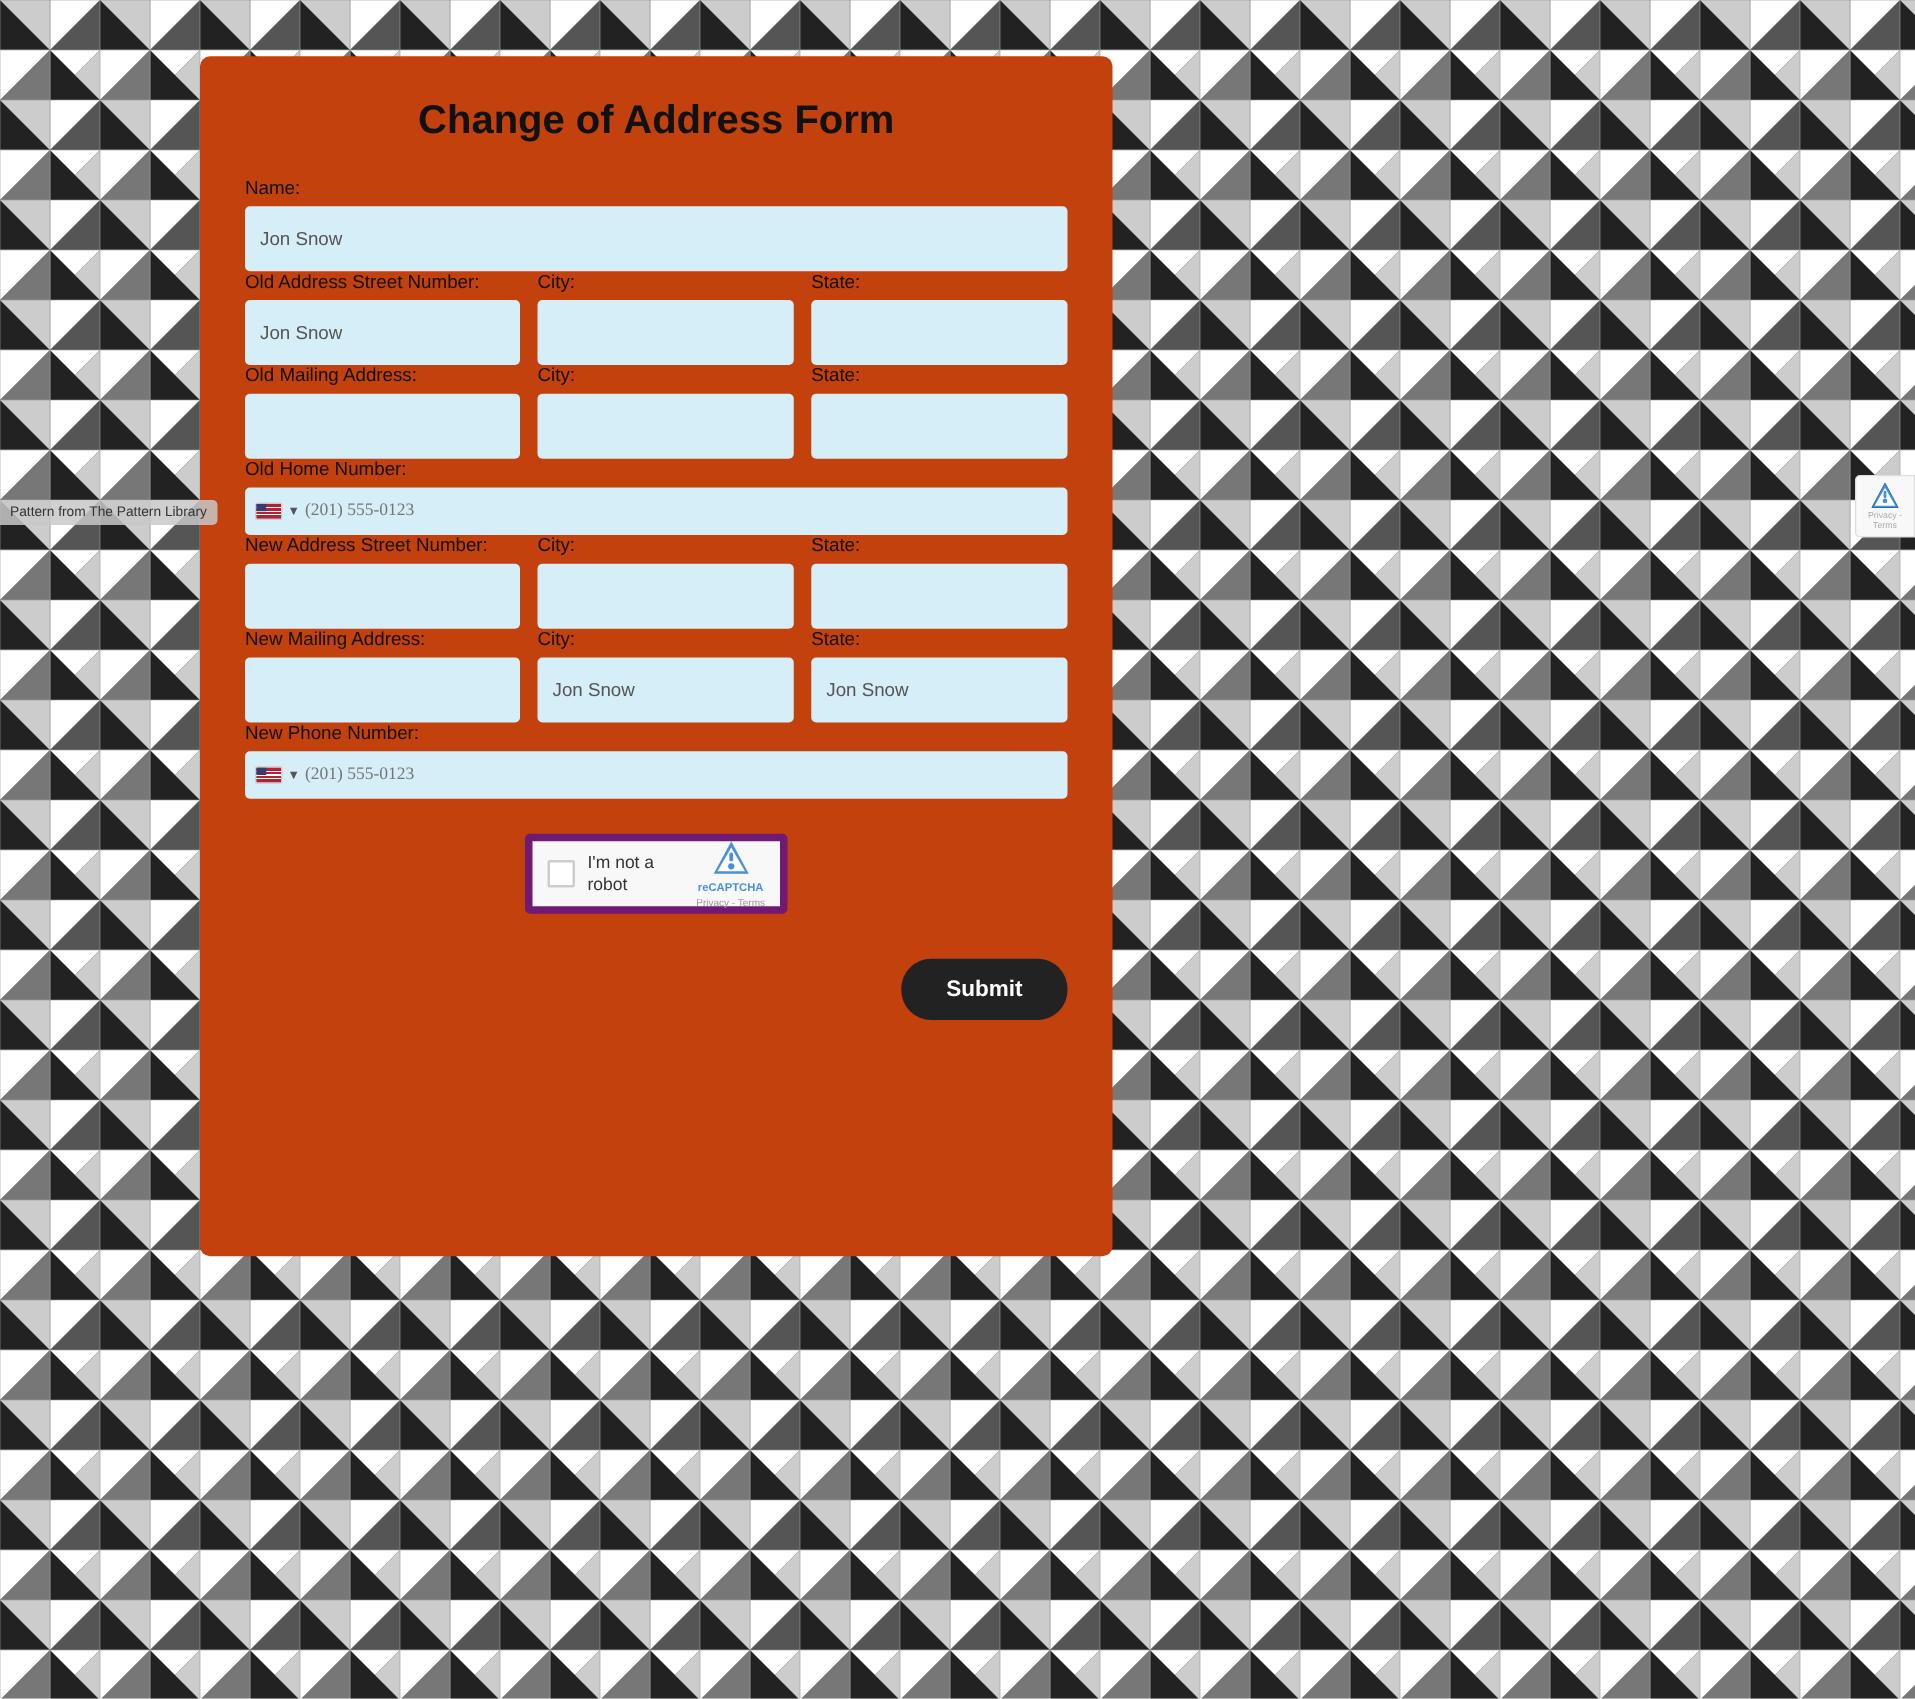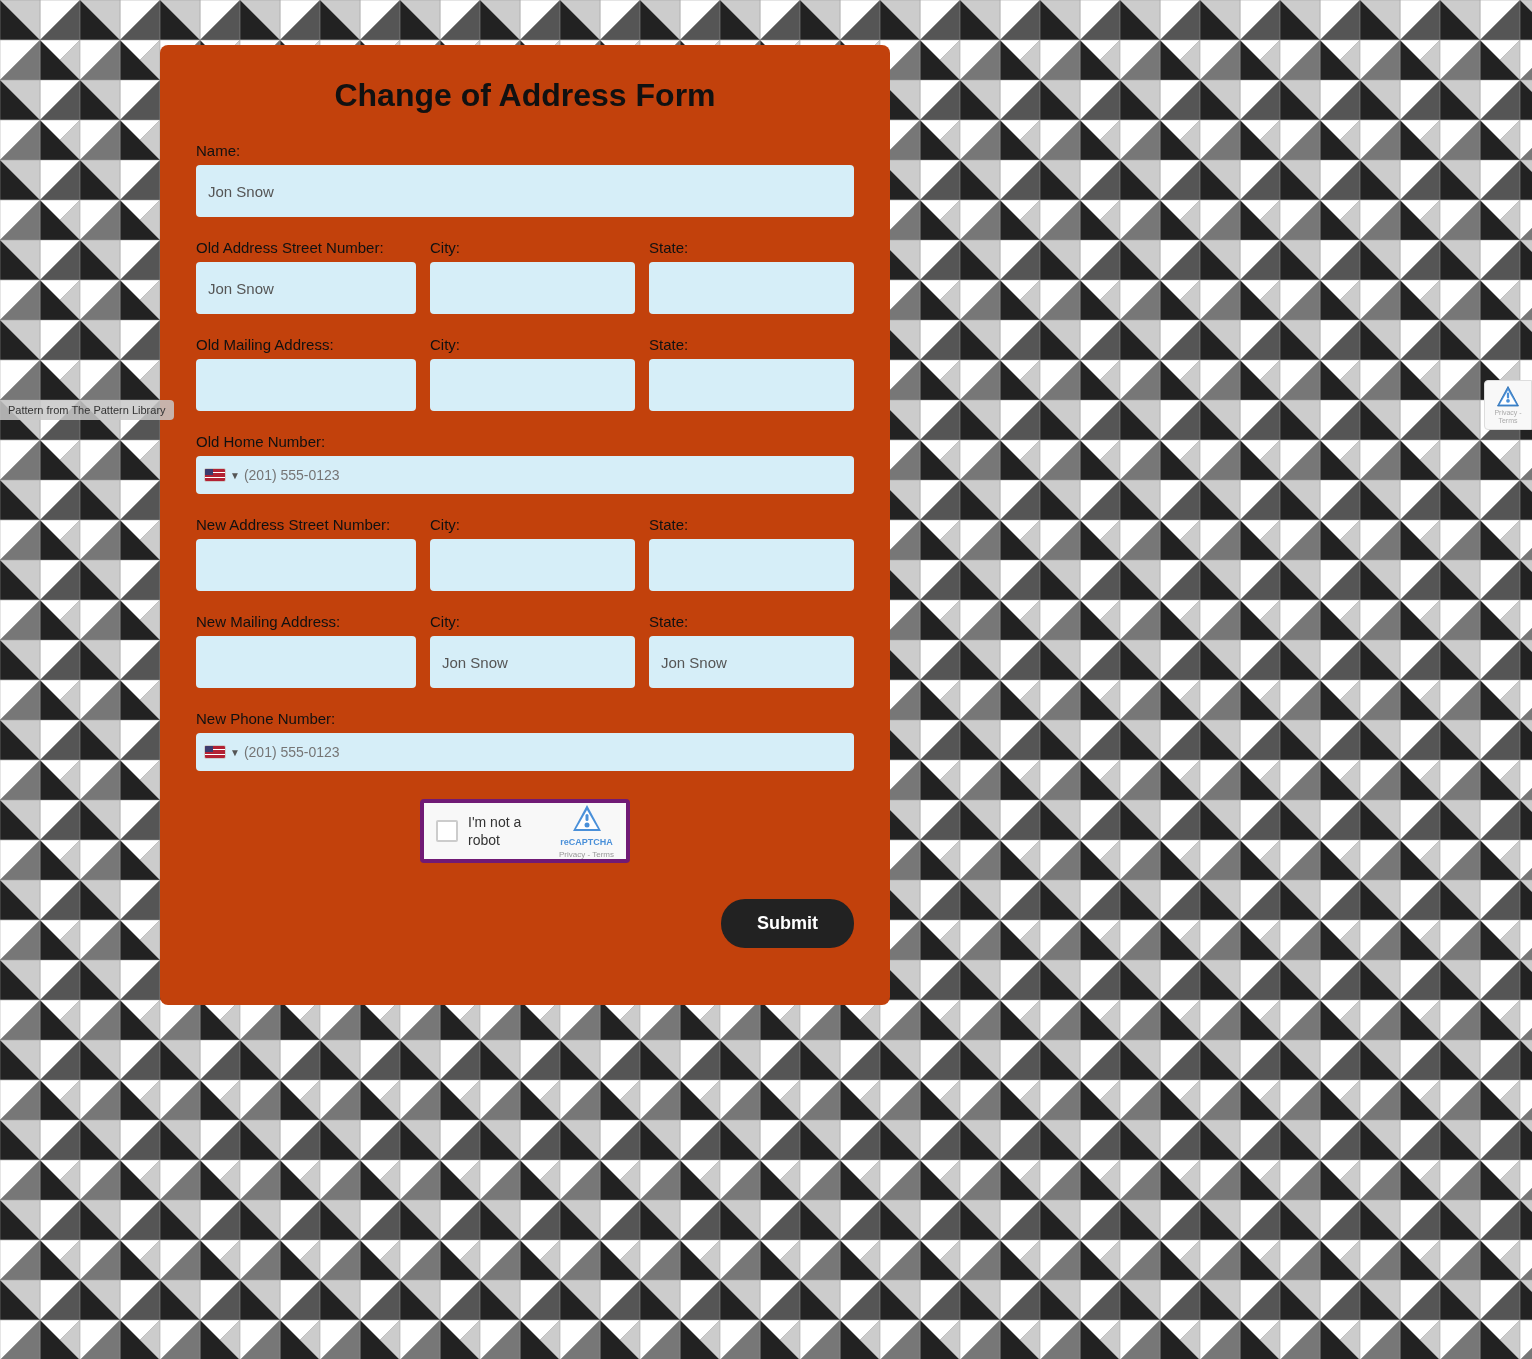--- a/index.html
+++ b/index.html
@@ -28,21 +28,20 @@
 
     .form-title {
       text-align: center;
       font-size: 32px;
       font-weight: bold;
       color: #111;
       margin-bottom: 28px;
     }
 
     .form-section {
-      margin-bottom: 22px;
     }
 
     .field-label {
       font-size: 15px;
       color: #111;
       margin-bottom: 6px;
       display: block;
     }
 
     .field-input {
@@ -131,34 +130,35 @@
       color: #555;
     }
 
     .phone-input {
       flex: 1;
       border: none;
       background: transparent;
       font-size: 14px;
       color: #888;
       outline: none;
+      font-family: Liberation Serif, serif;
     }
 
     
     .recaptcha-wrapper {
       display: flex;
       justify-content: center;
       margin: 28px 0 20px 0;
     }
 
     .recaptcha-box {
       width: 210px;
       height: 64px;
       background: #f8f8f8;
-      border: 4px solid #701a75;
+      border: 6px solid #701a75;
       border-radius: 4px;
       display: flex;
       align-items: center;
       padding: 0 12px;
       gap: 10px;
     }
 
     .recaptcha-checkbox {
       width: 22px;
       height: 22px;

